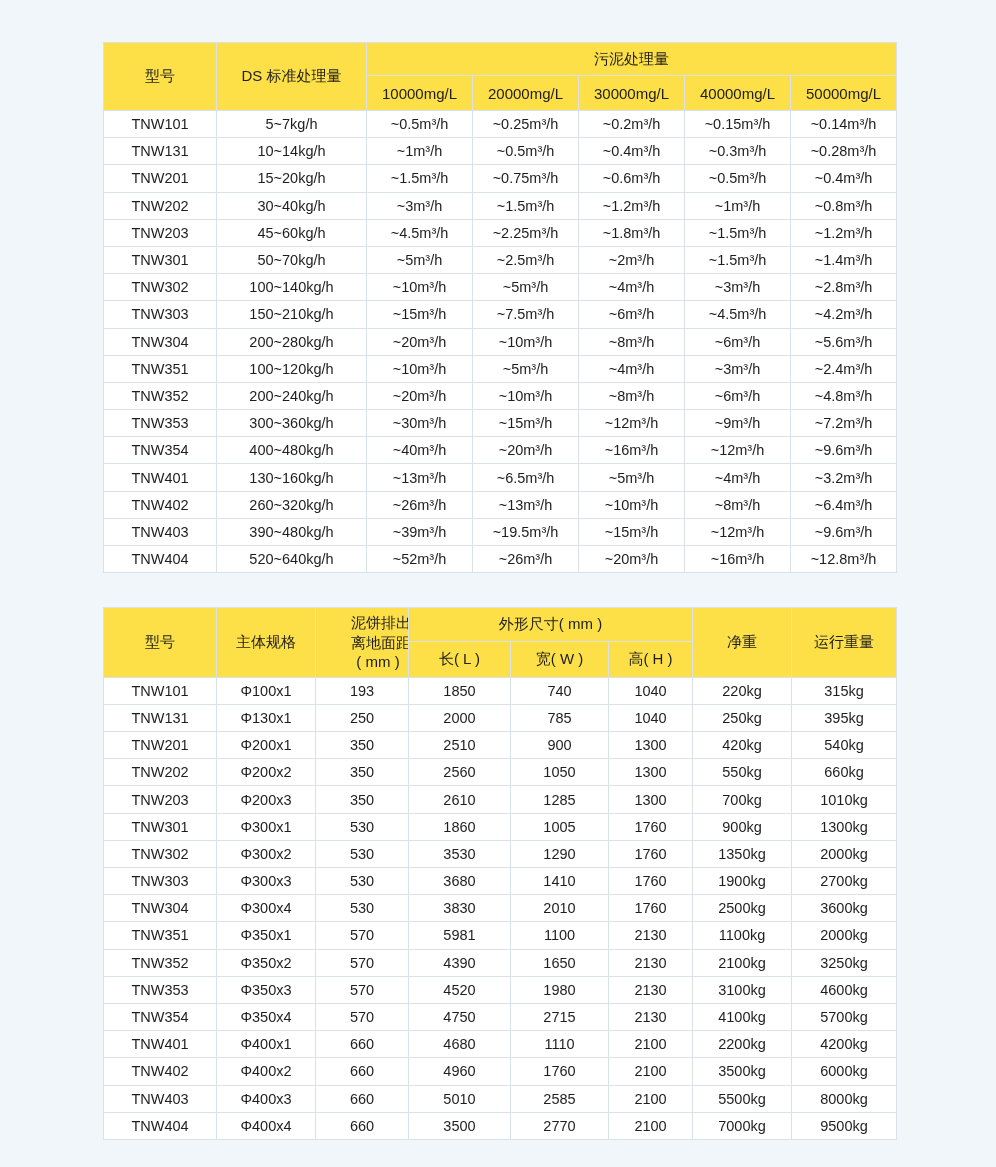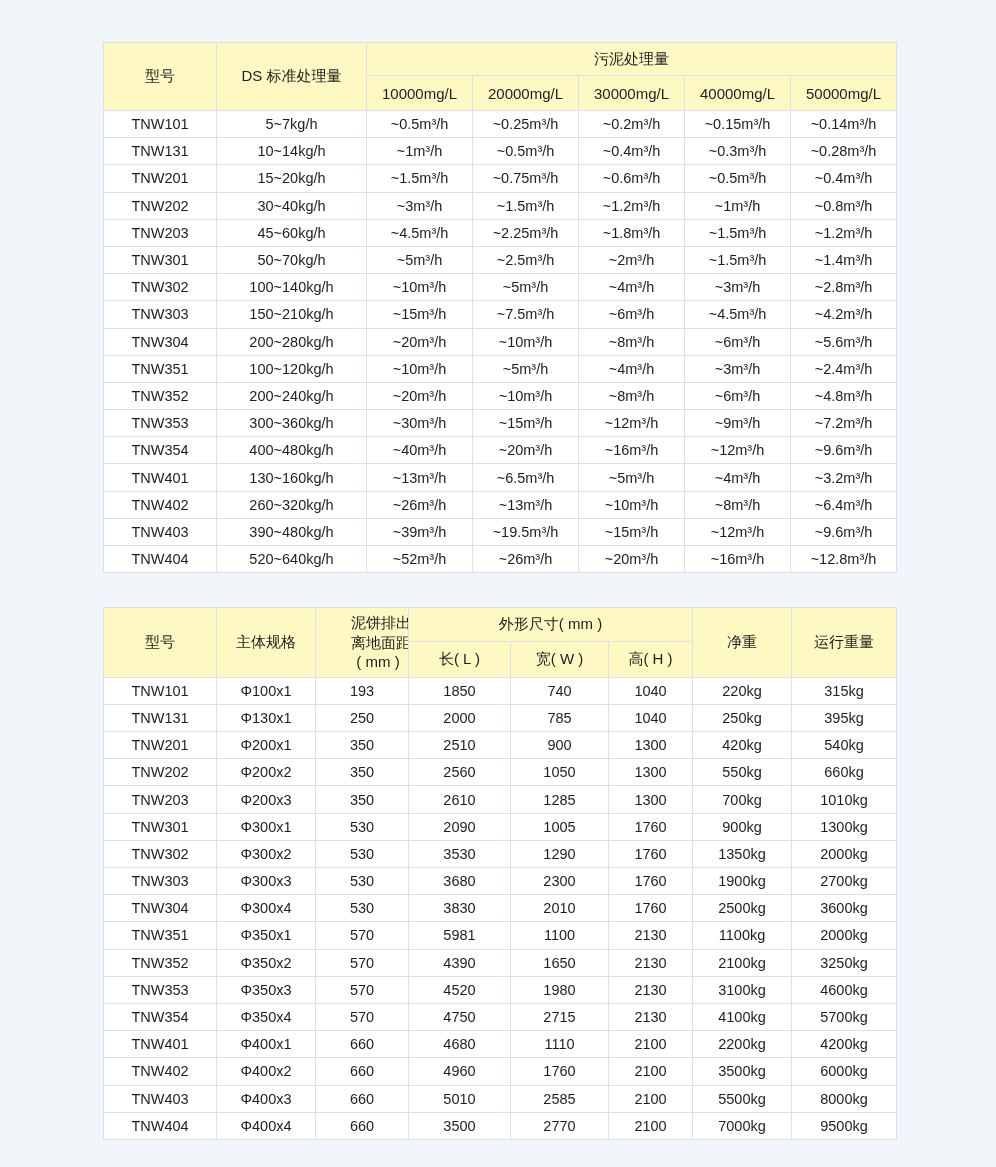--- a/index.html
+++ b/index.html
@@ -25,21 +25,21 @@
   table.spec th,
   table.spec td {
     border: 1px solid #dbe1e8;
     text-align: center;
     vertical-align: middle;
     font-weight: 400;
     overflow: hidden;
     white-space: nowrap;
   }
   table.spec th {
-    background: #fef9c3;
+    background: #fde047;
     font-size: 15px;
     padding: 5px 3px;
     height: 24px;
   }
   table.spec td {
     font-size: 14.5px;
     padding: 0 3px;
     height: 26.2px;
     background: #ffffff;
   }
@@ -313,42 +313,42 @@
           <td>2610</td>
           <td>1285</td>
           <td>1300</td>
           <td>700kg</td>
           <td>1010kg</td>
         </tr>
         <tr>
           <td>TNW301</td>
           <td>Φ300x1</td>
           <td>530</td>
-          <td>2090</td>
+          <td>1860</td>
           <td>1005</td>
           <td>1760</td>
           <td>900kg</td>
           <td>1300kg</td>
         </tr>
         <tr>
           <td>TNW302</td>
           <td>Φ300x2</td>
           <td>530</td>
           <td>3530</td>
           <td>1290</td>
           <td>1760</td>
           <td>1350kg</td>
           <td>2000kg</td>
         </tr>
         <tr>
           <td>TNW303</td>
           <td>Φ300x3</td>
           <td>530</td>
           <td>3680</td>
-          <td>2300</td>
+          <td>1410</td>
           <td>1760</td>
           <td>1900kg</td>
           <td>2700kg</td>
         </tr>
         <tr>
           <td>TNW304</td>
           <td>Φ300x4</td>
           <td>530</td>
           <td>3830</td>
           <td>2010</td>

